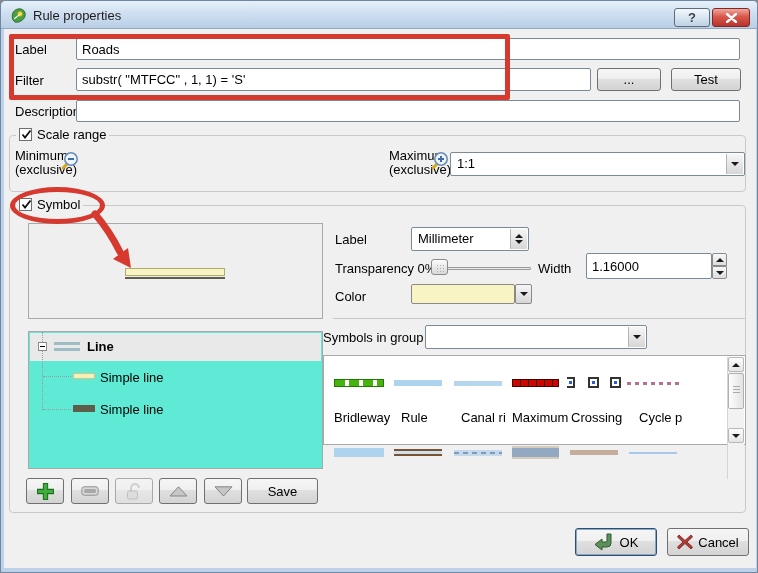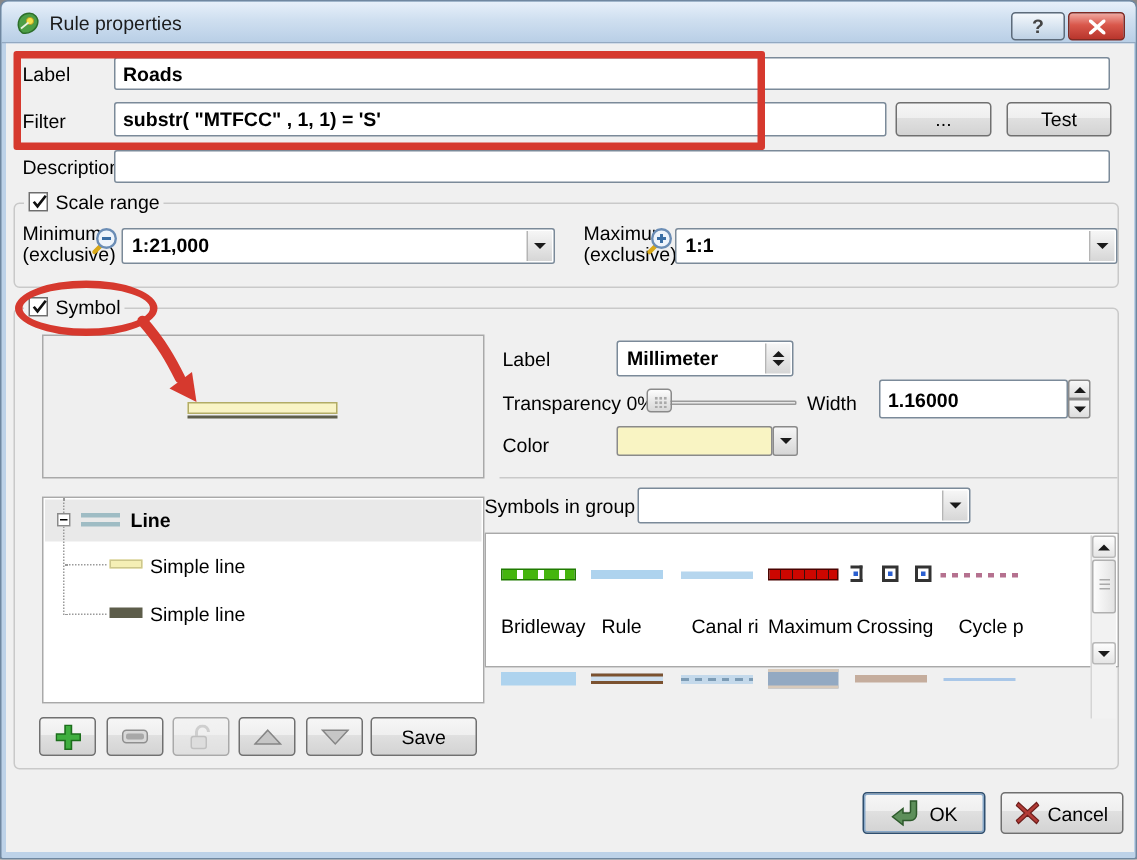--- a/index.html
+++ b/index.html
@@ -17,21 +17,21 @@
   .tb-btn { position:absolute; top:7px; height:19px; border-radius:3px; border:1px solid #5d6b7a;
             display:flex; align-items:center; justify-content:center; font-weight:bold; }
   .tb-help { left:673px; width:36px; background:linear-gradient(#f4f8fc,#d9e5f1 50%,#bed1e4); color:#444; }
   .tb-close { left:711px; width:38px; background:linear-gradient(#f0a8a0,#d9574b 45%,#b8352c); border-color:#7e2a24; }
 
   
   .client { position:absolute; left:3px; top:28px; width:752px; height:539px; background:#f0f0f0; }
 
   .lbl { position:absolute; white-space:nowrap; font-size:13px; color:#000; }
   .input, .combo { position:absolute; background:#fff; border:1px solid #7b8a99; border-radius:2px;
-                   font-family:"Liberation Sans",sans-serif; font-size:13px; padding:0 5px; color:#000;font-weight:bold; }
+                   font-family:"Liberation Sans",sans-serif; font-size:13px; padding:0 5px; color:#000; }
   input.input { outline:none; }
   .combo { padding:0; }
   .combo .val { position:absolute; left:6px; top:3px; white-space:nowrap; }
   .dd-btn { position:absolute; right:1px; top:1px; bottom:1px; width:17px;
             background:linear-gradient(#f6f6f6,#e8e8e8 45%,#d6d6d6); border-left:1px solid #b5b5b5;
             display:flex; align-items:center; justify-content:center; }
   .caret { width:0; height:0; border-left:4px solid transparent; border-right:4px solid transparent;
            border-top:4px solid #1a1a1a; }
   .caret-up { width:0; height:0; border-left:4px solid transparent; border-right:4px solid transparent;
            border-bottom:4px solid #1a1a1a; }
@@ -43,21 +43,21 @@
   .groupbox { position:absolute; border:1px solid #c9c9c9; border-radius:4px; }
   .legend { position:absolute; background:#f0f0f0; display:flex; align-items:center; gap:5px; padding:0 3px; }
   .checkbox { width:13px; height:13px; background:#fff; border:1px solid #6e6e6e; position:relative; flex:none; }
   .checkbox svg { position:absolute; left:0px; top:-1px; }
 
   
   .mag { position:absolute; width:21px; height:21px; }
 
   
   .panel { position:absolute; background:#efefef; border:1px solid #a9a9a9; }
-  .tree-panel { background:#ffffff; }
+  .tree-panel { background:#5eead4; }
   .tree-row1 { position:absolute; left:1px; top:1px; right:1px; height:28px; background:#e9e9e9; }
   .expander { position:absolute; width:9px; height:9px; border:1px solid #8a8a8a; background:#fff; }
   .expander div { position:absolute; left:1px; top:3px; width:5px; height:1px; background:#000; }
   .dotted-v { position:absolute; border-left:1px dotted #9a9a9a; }
   .dotted-h { position:absolute; border-top:1px dotted #9a9a9a; }
 
   
   .slider-groove { position:absolute; height:3px; background:#e8e8e8; border:1px solid #9a9a9a; border-radius:1px; }
   .slider-handle { position:absolute; width:17px; height:16px; border:1px solid #8a8a8a; border-radius:3px;
                    background:linear-gradient(#fdfdfd,#e9e9e9 50%,#d8d8d8); }
@@ -138,26 +138,20 @@
     <span>Scale range</span>
   </div>
 
   <span class="lbl" style="left:14px;top:147px">Minimum</span>
   <span class="lbl" style="left:14px;top:161px">(exclusive)</span>
   <svg class="mag" style="left:58px;top:150px" viewBox="0 0 21 21">
     <line x1="4" y1="17" x2="9" y2="12" stroke="#d8a818" stroke-width="3" stroke-linecap="round"></line>
     <circle cx="12" cy="8" r="6.2" fill="#eef4fb" stroke="#6b8db5" stroke-width="1.6"></circle>
     <line x1="9" y1="8" x2="15" y2="8" stroke="#3a6ea5" stroke-width="2"></line>
   </svg>
-  <div class="combo" style="left:80px;top:151px;width:289px;height:24px">
-    <span class="val">1:21,000</span>
-    <div class="dd-btn">
-        <div class="caret"></div>
-      </div>
-  </div>
 
   <span class="lbl" style="left:388px;top:147px">Maximum</span>
   <span class="lbl" style="left:388px;top:161px">(exclusive)</span>
   <svg class="mag" style="left:428px;top:150px" viewBox="0 0 21 21">
     <line x1="4" y1="17" x2="9" y2="12" stroke="#d8a818" stroke-width="3" stroke-linecap="round"></line>
     <circle cx="12" cy="8" r="6.2" fill="#eef4fb" stroke="#6b8db5" stroke-width="1.6"></circle>
     <line x1="9" y1="8" x2="15" y2="8" stroke="#3a6ea5" stroke-width="2"></line>
     <line x1="12" y1="5" x2="12" y2="11" stroke="#3a6ea5" stroke-width="2"></line>
   </svg>
   <div class="combo" style="left:449px;top:151px;width:295px;height:24px">

